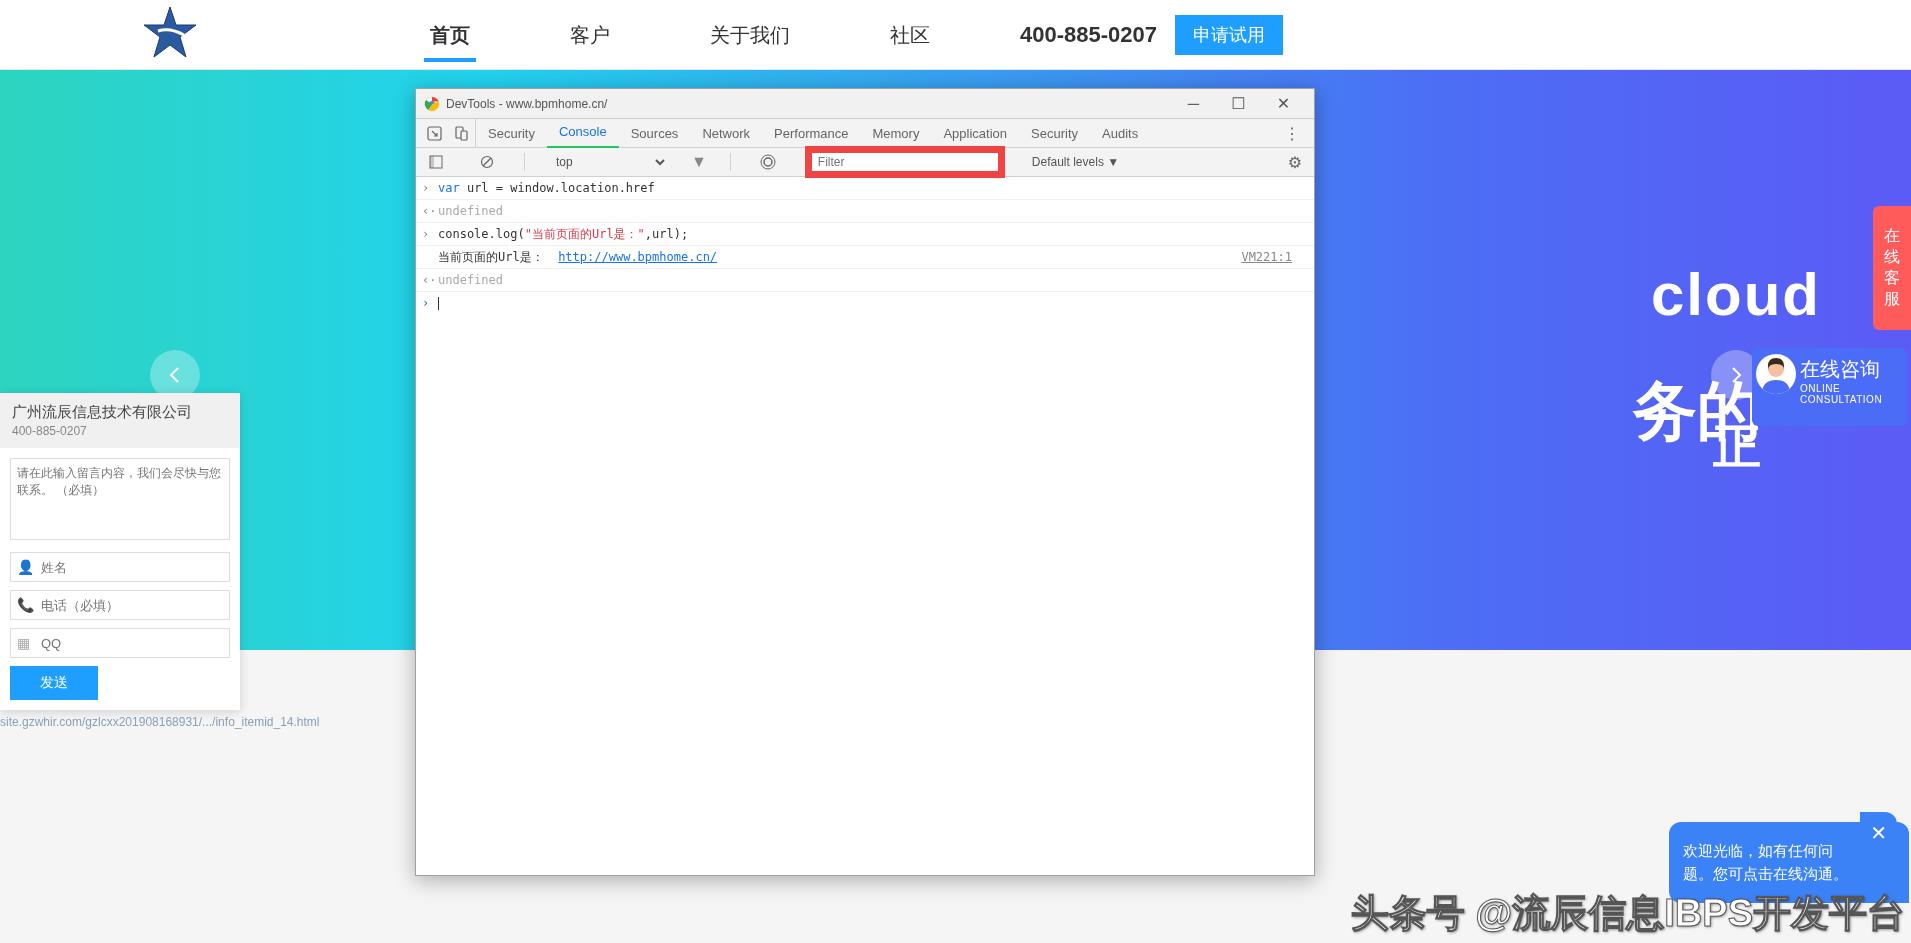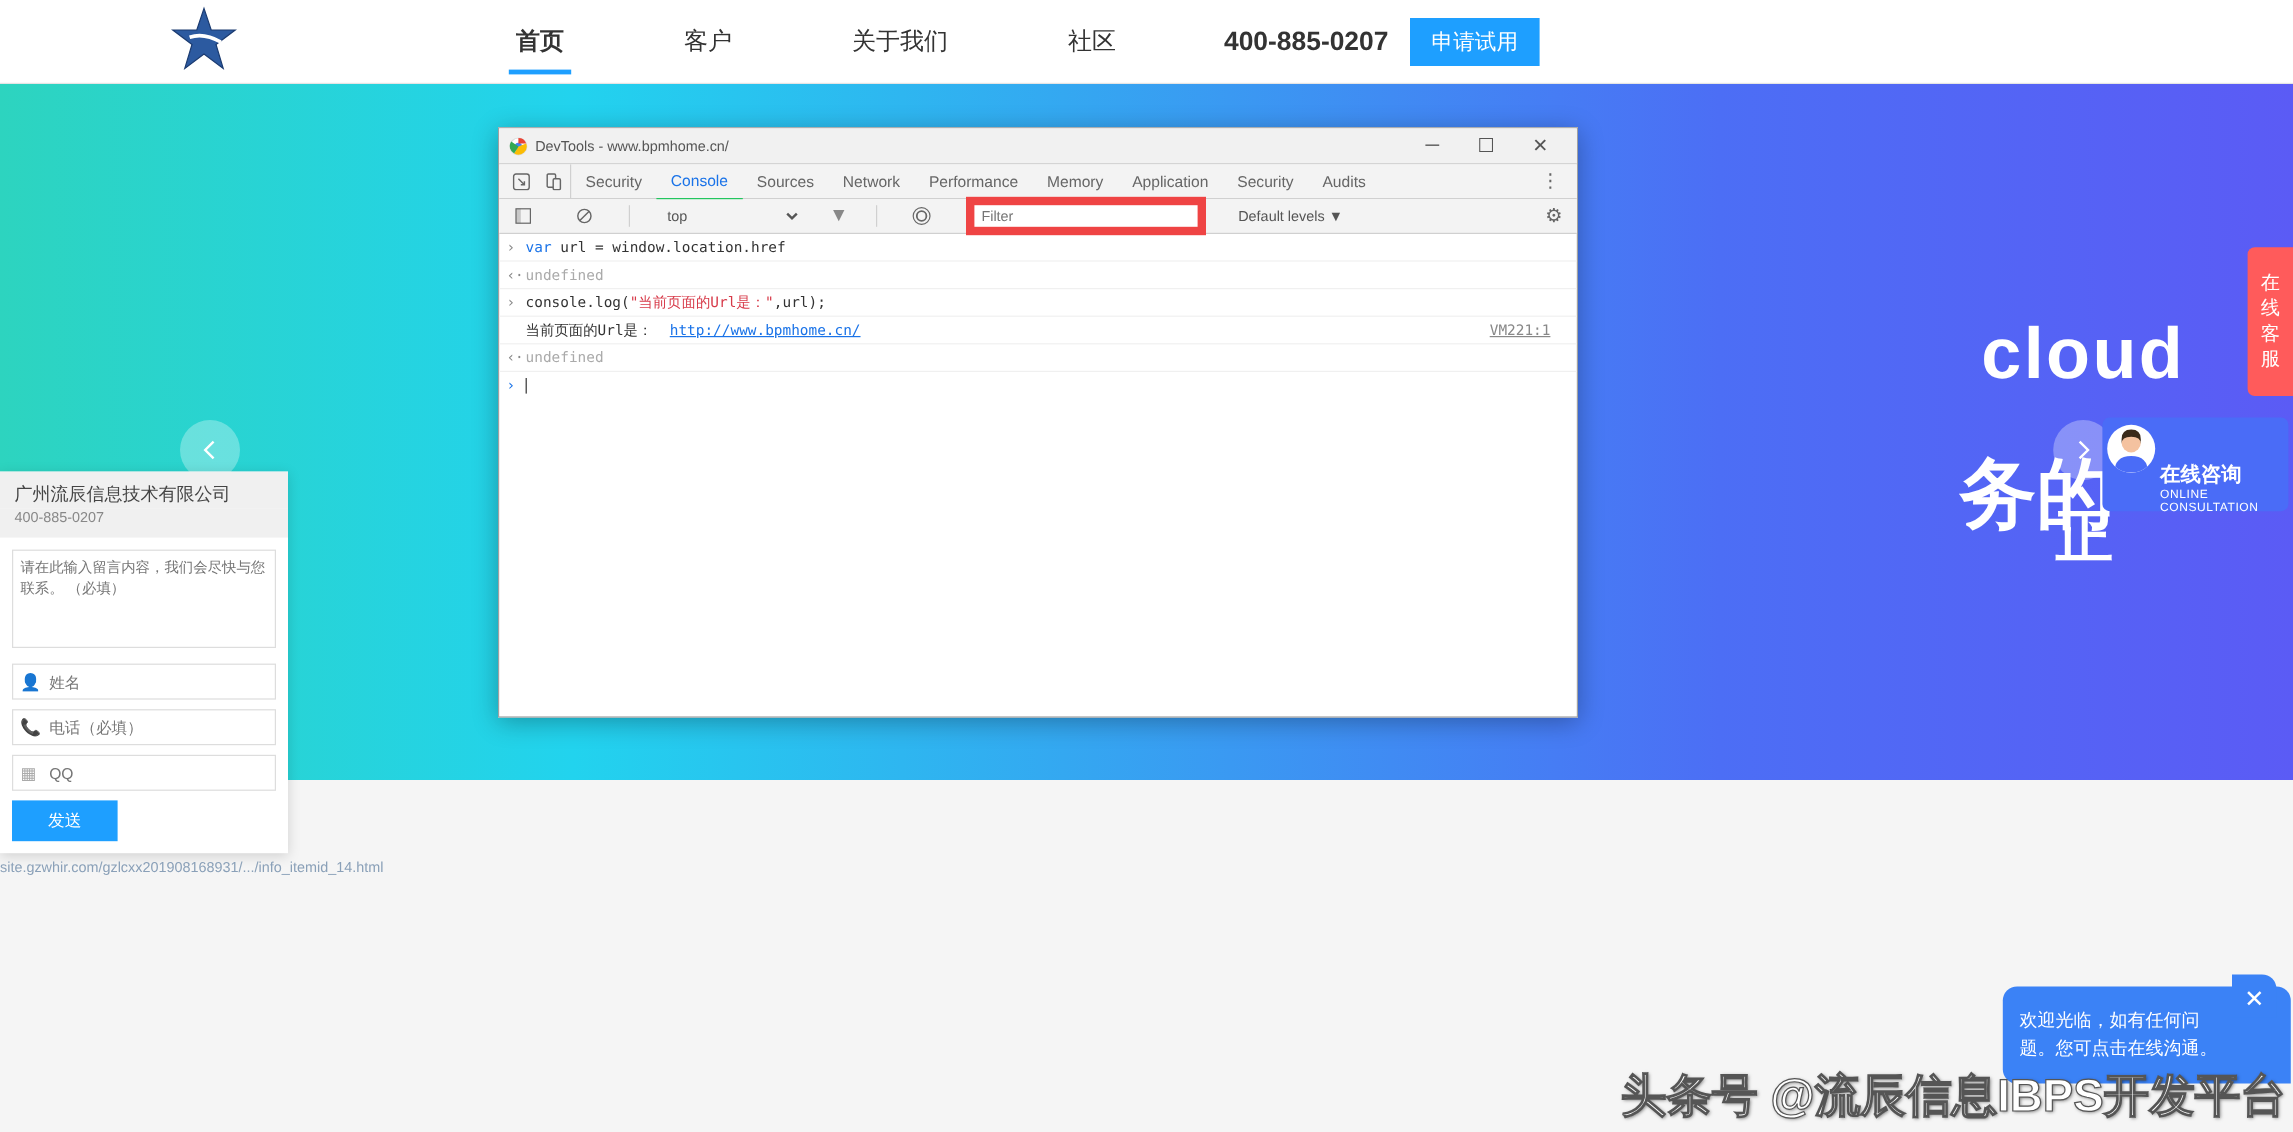--- a/index.html
+++ b/index.html
@@ -18,30 +18,30 @@
 
 .hero { height: 580px; background: linear-gradient(90deg, #2dd4bf 0%, #22d3ee 25%, #4c6ef5 75%, #5b5bf5 100%); position: relative; overflow: hidden; }
 .hero-arrow { position: absolute; top: 280px; width: 50px; height: 50px; border-radius: 50%; background: rgba(255,255,255,0.3); display: flex; align-items: center; justify-content: center; cursor: pointer; }
 .hero-arrow.left { left: 150px; }
 .hero-arrow.right { right: 150px; }
 .hero-text1 { position: absolute; right: 90px; top: 190px; font-size: 60px; font-weight: bold; color: #fff; letter-spacing: 2px; }
 .hero-text2 { position: absolute; right: 150px; top: 270px; font-size: 64px; font-weight: bold; color: #fff; margin-top: 28px; }
 .hero-text3 { position: absolute; right: 150px; top: 345px; font-size: 48px; font-weight: bold; color: #fff; }
 
 
-.devtools { position: absolute; left: 415px; top: 106px; width: 900px; height: 492px; background: #fff; border: 1px solid #a0a0a0; box-shadow: 0 4px 20px rgba(0,0,0,0.3); display: flex; flex-direction: column; }
+.devtools { position: absolute; left: 415px; top: 88px; width: 900px; height: 788px; background: #fff; border: 1px solid #a0a0a0; box-shadow: 0 4px 20px rgba(0,0,0,0.3); display: flex; flex-direction: column; }
 .dt-titlebar { height: 30px; background: #f1f1f1; display: flex; align-items: center; padding: 0 8px; border-bottom: 1px solid #ccc; }
 .dt-chrome-icon { width: 16px; height: 16px; margin-right: 6px; }
 .dt-title { font-size: 12px; color: #555; flex: 1; }
 .dt-win-btn { width: 45px; height: 28px; display: flex; align-items: center; justify-content: center; cursor: pointer; color: #555; }
 .dt-tabs { height: 29px; background: #f3f3f3; border-bottom: 1px solid #d0d0d0; display: flex; align-items: center; padding: 0 4px; }
 .dt-tool-icon { width: 28px; height: 28px; display: flex; align-items: center; justify-content: center; cursor: pointer; color: #666; }
 .dt-tool-icon.sep { border-right: 1px solid #d0d0d0; }
 .dt-tab { padding: 0 12px; line-height: 29px; font-size: 13px; color: #666; cursor: pointer; }
-.dt-tab.active { color: #1a73e8; border-bottom: 2px solid #22c55e; }
+.dt-tab.active { color: #1a73e8; border-bottom: 4px solid #22c55e; }
 .dt-more { margin-left: auto; padding: 0 10px; cursor: pointer; color: #666; }
 .dt-toolbar { height: 29px; background: #f3f3f3; border-bottom: 1px solid #d0d0d0; display: flex; align-items: center; padding: 0 6px; gap: 23px; }
 .dt-select { border: none; background: transparent; font-size: 12px; color: #555; padding: 2px 4px; width: 120px; }
 .dt-filter { border: 7px solid #ef4444; padding: 2px 6px; font-size: 12px; width: 200px; color: #888; background: #fff; }
 .dt-levels { font-size: 12px; color: #555; margin-left: 4px; }
 .dt-gear { margin-left: auto; cursor: pointer; color: #666; padding: 0 6px; }
 .dt-console { flex: 1; overflow-y: auto; font-family: Consolas, Menlo, monospace; font-size: 12px; }
 .dt-line { padding: 2px 22px; border-bottom: 1px solid #f0f0f0; position: relative; line-height: 18px; color: #333; }
 .dt-line .arrow { position: absolute; left: 6px; color: #888; }
 .dt-kw { color: #1a73e8; }
@@ -62,21 +62,21 @@
 .msg-input-row { display: flex; align-items: center; border: 1px solid #ddd; margin-bottom: 8px; padding: 6px; }
 .msg-input-row .ic { width: 18px; color: #aaa; font-size: 14px; margin-right: 6px; }
 .msg-input-row input { border: none; outline: none; flex: 1; font-size: 13px; color: #555; }
 .msg-send { background: #1e9fff; color: #fff; border: none; padding: 8px 30px; font-size: 14px; cursor: pointer; }
 .msg-footer-url { position: absolute; left: 0; bottom: -22px; font-size: 12px; color: #8aa0b8; padding: 3px 0; white-space: nowrap; }
 
 
 .side-tab { position: absolute; right: 0; top: 206px; width: 38px; background: #ff5b5b; color: #fff; padding: 20px 8px; font-size: 16px; text-align: center; border-top-left-radius: 6px; border-bottom-left-radius: 6px; cursor: pointer; }
 .consult-box { position: absolute; right: 4px; top: 348px; width: 155px; height: 78px; background: #4a6cf7; border-radius: 6px; color: #fff; padding: 8px 8px 8px 48px; cursor: pointer; }
 .consult-box .avatar { position: absolute; left: 4px; top: 6px; width: 40px; height: 40px; border-radius: 50%; background: #fff; overflow: hidden; }
-.consult-title { font-size: 17px; font-weight: bold; margin-top: 28px; }
+.consult-title { font-size: 20px; font-weight: normal; }
 .consult-sub { font-size: 10px; letter-spacing: 0.5px; }
 
 
 .chat-bubble { position: absolute; right: 2px; bottom: 40px; width: 240px; background: #3b82f6; color: #fff; border-radius: 12px 12px 0 12px; padding: 18px 14px; font-size: 15px; line-height: 1.5; }
 .chat-close { position: absolute; right: 12px; top: -10px; color: #fff; font-size: 20px; cursor: pointer; background: #3b82f6; border-radius: 0 12px 0 0; padding: 6px 10px 0; }
 
 
 .watermark { position: absolute; right: 6px; bottom: 4px; font-size: 38px; font-weight: bold; color: #fff; text-shadow: 1px 1px 3px rgba(0,0,0,0.5); pointer-events: none; -webkit-text-stroke: 1px #555; }
 </style>
 </head>

